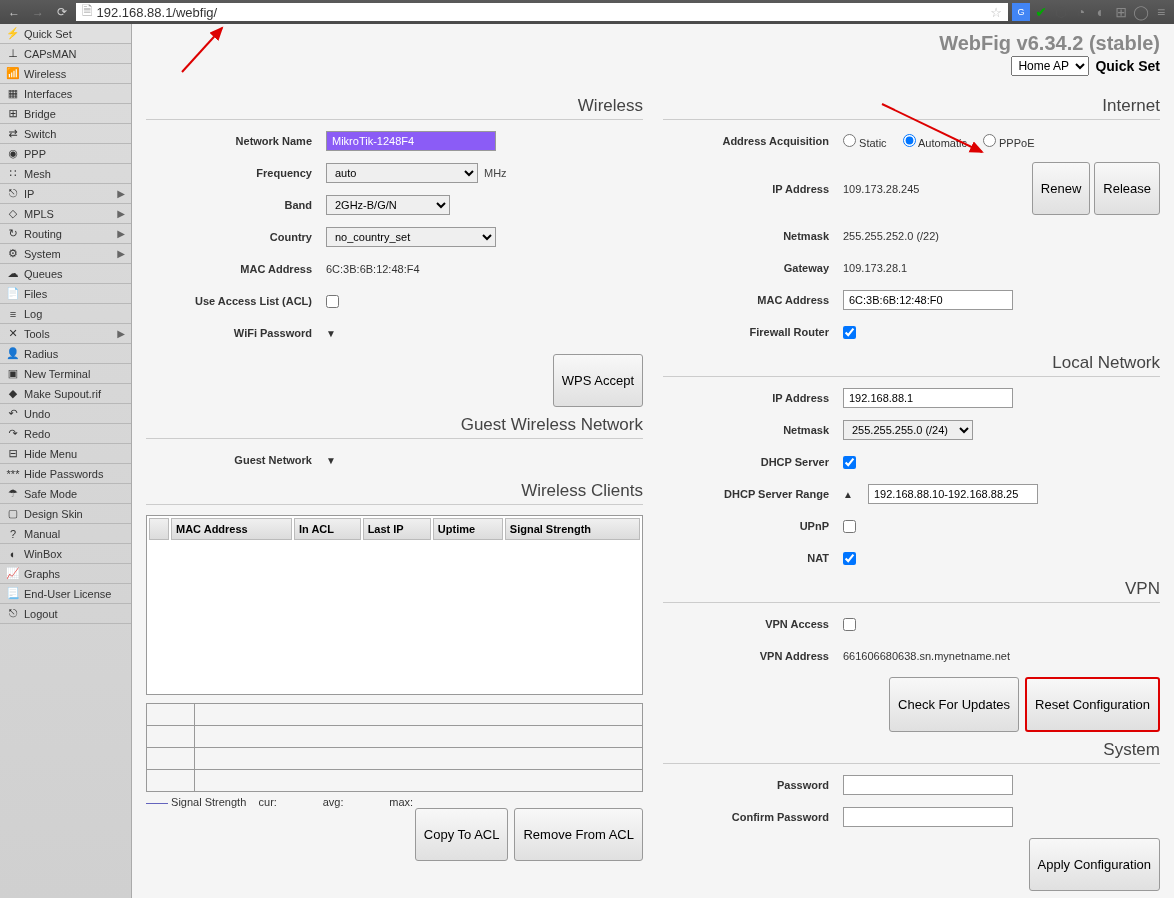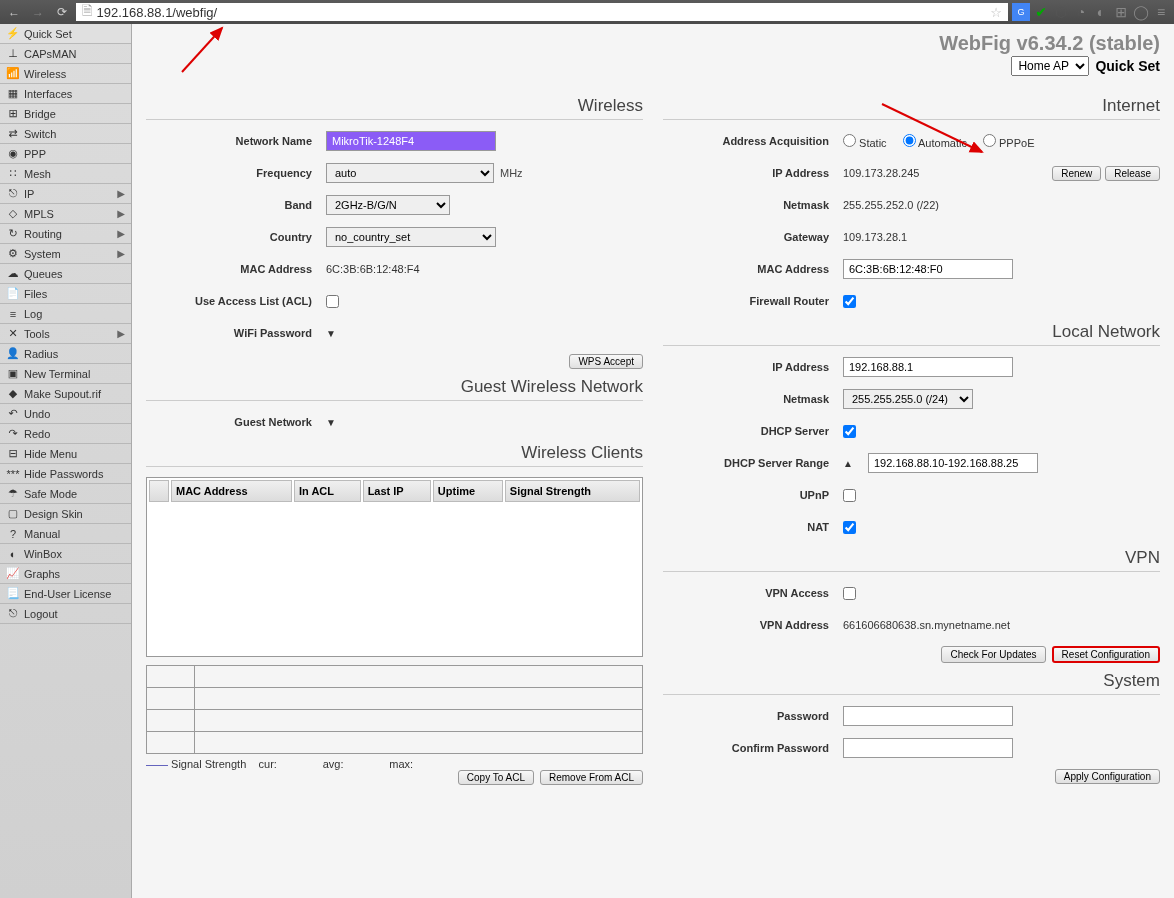--- a/index.html
+++ b/index.html
@@ -30,21 +30,21 @@
 .section-title { font-size: 17px; color: #444; text-align: right; border-bottom: 1px solid #ccc; padding-bottom: 3px; margin-bottom: 10px; margin-top: 6px; }
 .form-row { display: flex; align-items: center; margin-bottom: 10px; min-height: 22px; }
 .form-label { width: 180px; text-align: right; padding-right: 14px; font-weight: bold; font-size: 11px; color: #333; }
 .form-value { flex: 1; display: flex; align-items: center; gap: 6px; font-size: 11px; color: #333; }
 .form-value input[type=text], .form-value input[type=password] { width: 170px; padding: 3px 5px; border: 1px solid #999; font-size: 11px; }
 .form-value select { padding: 2px 4px; border: 1px solid #999; font-size: 11px; }
 .form-value .wide { width: 170px; }
 .form-value .unit { font-size: 11px; color: #444; }
 .form-value .selected-input { background: #8b5cf6; color: #fff; }
 
-.btn { padding: 1px 8px; background: linear-gradient(#f8f8f8,#e0e0e0); border: 1px solid #999; border-radius: 3px; cursor: pointer; font-size: 10px; }
+.btn { padding: 18px 8px; background: linear-gradient(#f8f8f8,#e0e0e0); border: 1px solid #999; border-radius: 3px; cursor: pointer; font-size: 13px; }
 .btn-row { display: flex; justify-content: flex-end; gap: 6px; margin-top: 0; margin-bottom: 8px; }
 .btn.highlight { border: 2px solid #d00; }
 
 .collapse-toggle { cursor: pointer; font-size: 10px; color: #333; }
 
 .clients-table { width: 100%; border: 1px solid #999; background: #fff; margin-top: 4px; }
 .clients-table th { background: linear-gradient(#f0f0f0,#dcdcdc); border: 1px solid #bbb; padding: 4px; text-align: left; font-size: 11px; font-weight: bold; }
 .clients-table .empty-body { height: 150px; }
 
 .graph-table { width: 100%; border-collapse: collapse; margin-top: 8px; }
@@ -246,21 +246,21 @@
         <div class="form-row">
             <div class="form-label">Network Name</div>
           <div class="form-value">
               <input type="text" class="selected-input" value="MikroTik-1248F4" style="">
             </div>
           </div>
 
         <div class="form-row">
             <div class="form-label">Frequency</div>
           <div class="form-value">
-              <select class="wide" style="width:168px"><option>auto</option></select>
+              <select class="wide" style="width:152px"><option>auto</option></select>
               <span class="unit">MHz</span>
             </div>
           </div>
 
         <div class="form-row">
             <div class="form-label">Band</div>
           <div class="form-value">
               <select style="width:124px"><option>2GHz-B/G/N</option></select>
             </div>
           </div>

